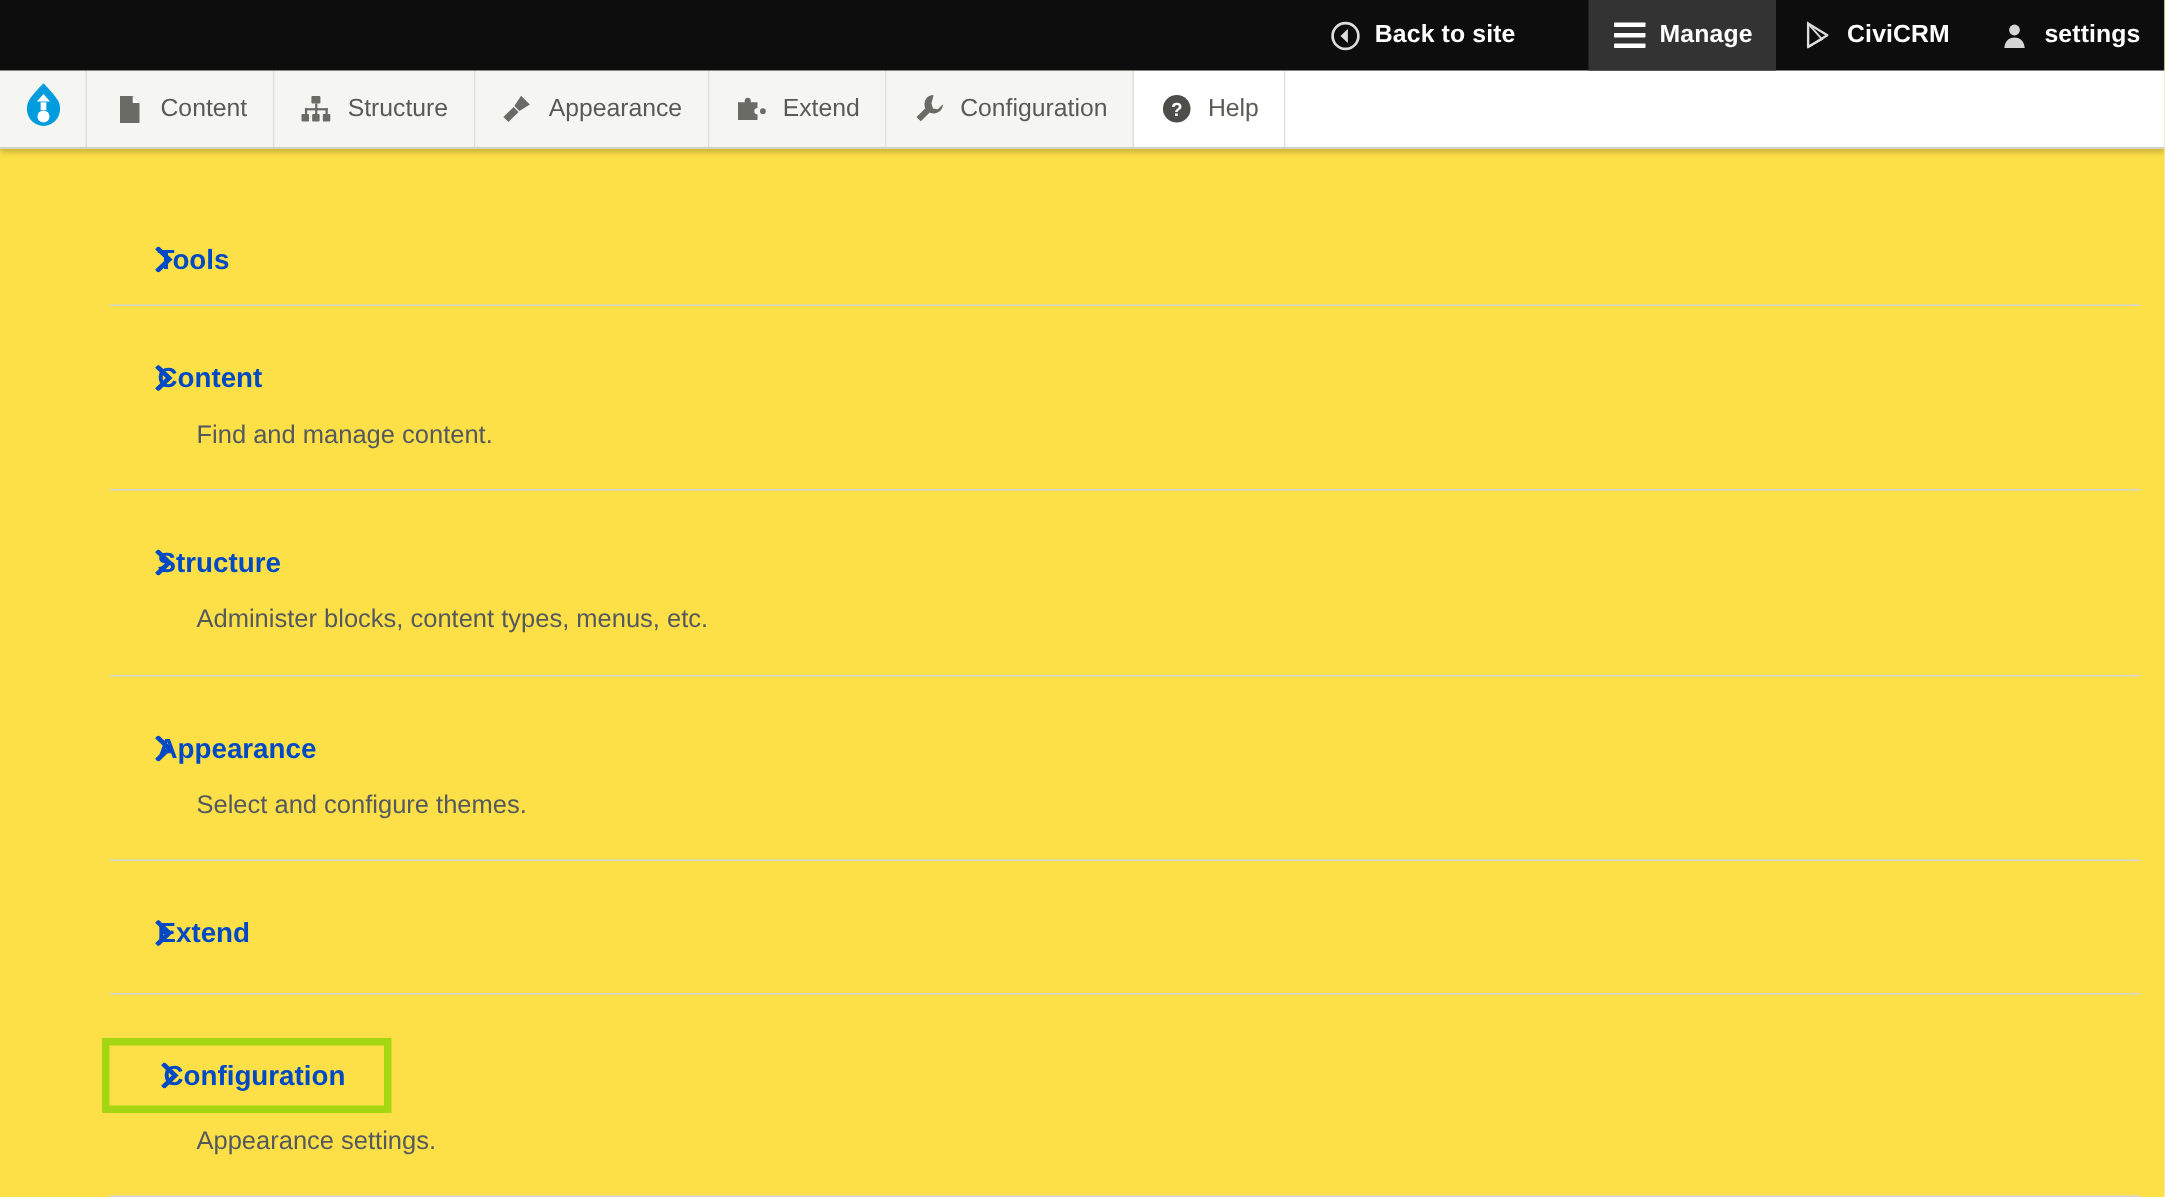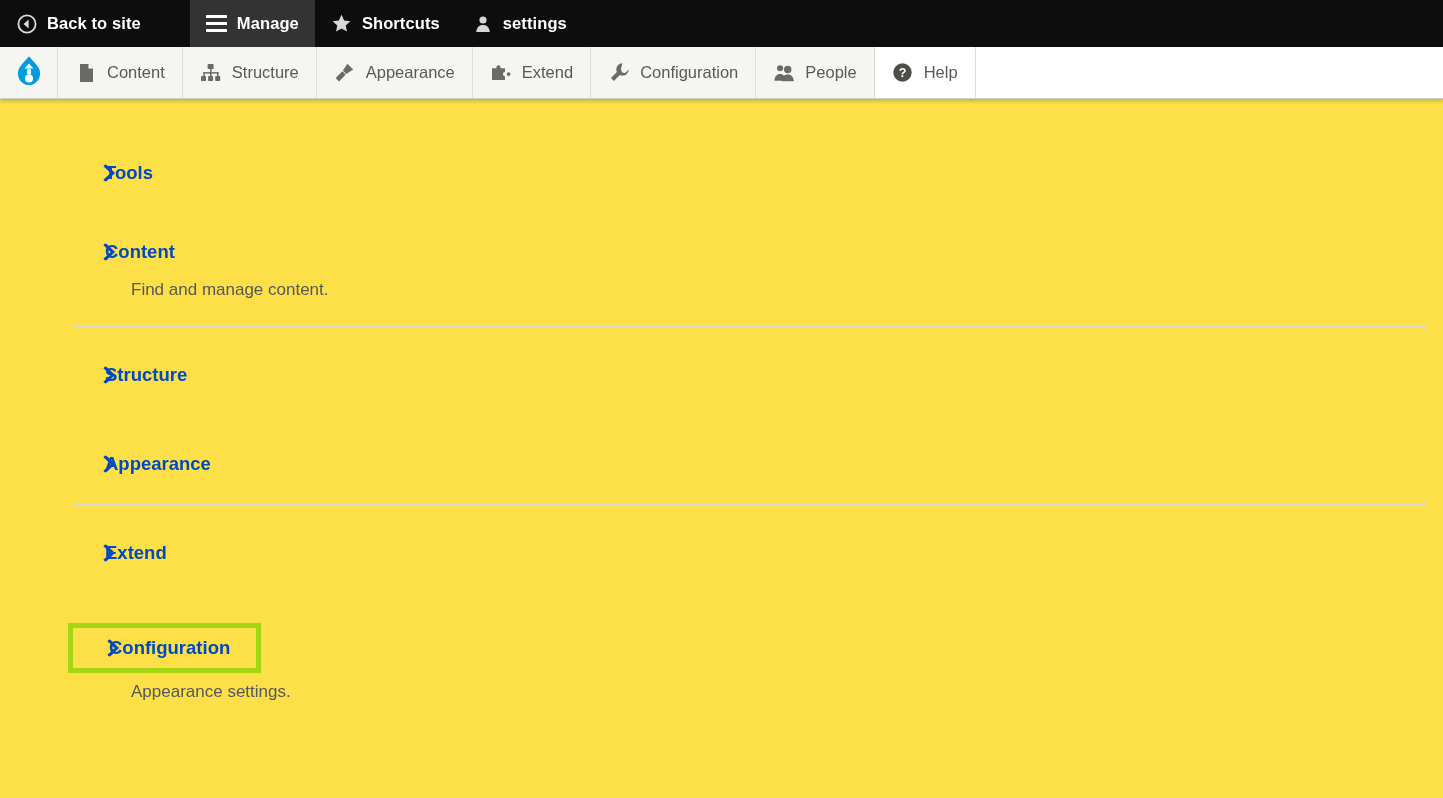--- a/index.html
+++ b/index.html
@@ -17,20 +17,21 @@
   }
 
   
   .admin-bar {
     height: 47px;
     background: #0d0d0d;
     display: flex;
     align-items: stretch;
     position: relative;
     z-index: 30;
+    justify-content: flex-end;
   }
   .admin-tab {
     display: flex;
     align-items: center;
     gap: 9px;
     padding: 0 16px;
     color: #ffffff;
     font-size: 16.5px;
     font-weight: bold;
     letter-spacing: 0.1px;
@@ -204,29 +205,30 @@
     <span class="ico">
       <span class="burger">
           <span></span>
           <span></span>
           <span></span>
         </span>
     </span>
     <span>Manage</span>
   </div>
 
+
   <div class="admin-tab">
     <span class="ico">
       <svg width="21" height="21" viewBox="0 0 20 20">
-        <path d="M10 1.6 L12.5 7.1 L18.4 7.8 L14 11.8 L15.2 17.7 L10 14.7 L4.8 17.7 L6 11.8 L1.6 7.8 L7.5 7.1 Z" fill="#d9d9d9"></path>
-      </svg>
-    </span>
-    <span>Shortcuts</span>
-  </div>
-
+        <path d="M4.2 2.6 L16.4 10 L4.2 17.4 Z" fill="none" stroke="#dcdcdc" stroke-width="1.5" stroke-linejoin="round"></path>
+        <path d="M4.2 2.6 L13.0 12.5 L4.2 17.4 Z" fill="none" stroke="#dcdcdc" stroke-width="1.2"></path>
+      </svg>
+    </span>
+    <span>CiviCRM</span>
+  </div>
 
   <div class="admin-tab">
     <span class="ico">
       <svg width="20" height="20" viewBox="0 0 20 20">
         <circle cx="10" cy="6" r="3.6" fill="#d6d6d6"></circle>
         <path d="M3.2 18 C3.6 12.8 7 11 10 11 C13 11 16.4 12.8 16.8 18 Z" fill="#d6d6d6"></path>
       </svg>
     </span>
     <span>settings</span>
   </div>
@@ -295,31 +297,20 @@
 
   <div class="tray-item">
     <span class="ico">
       <svg width="21" height="21" viewBox="0 0 21 21">
         <path d="M13.4 1.3 A6.1 6.1 0 0 0 7.9 10.1 L2.0 16.0 L4.9 18.9 L10.8 13.0 A6.1 6.1 0 0 0 19.6 7.5 L16.2 10.9 L13.0 10.4 L12.0 7.0 Z" fill="#6b6b66"></path>
       </svg>
     </span>
     <span>Configuration</span>
   </div>
 
-  <div class="tray-item">
-    <span class="ico">
-      <svg width="23" height="20" viewBox="0 0 23 20">
-        <circle cx="7.4" cy="5.0" r="3.2" fill="#6b6b66"></circle>
-        <path d="M1.4 18 C1.8 12.6 4.8 11 7.4 11 C10.0 11 13.0 12.6 13.4 18 Z" fill="#6b6b66"></path>
-        <circle cx="15.4" cy="6.4" r="3.9" fill="#6b6b66"></circle>
-        <path d="M9.0 18.6 C9.4 13.4 12.5 11.6 15.4 11.6 C18.3 11.6 21.4 13.4 21.8 18.6 Z" fill="#6b6b66"></path>
-      </svg>
-    </span>
-    <span>People</span>
-  </div>
 
 
   <div class="tray-item active">
     <span class="ico">
       <svg width="21" height="21" viewBox="0 0 21 21">
         <circle cx="10.5" cy="10.5" r="9.2" fill="#4d4d4a"></circle>
         <text x="10.5" y="15.2" text-anchor="middle" font-family="Liberation Sans, sans-serif" font-size="12.6" font-weight="bold" fill="#ffffff">?</text>
       </svg>
     </span>
     <span>Help</span>
@@ -363,33 +354,35 @@
       <span class="hl-wrap">
         <a class="row-link" href="#">
           <span class="chev">
             <svg width="14" height="17" viewBox="0 0 14 17">
               <path d="M2.6 1.6 L9.8 8.5 L2.6 15.4" fill="none" stroke="#0049c4" stroke-width="3.1" stroke-linecap="square"></path>
             </svg>
           </span>
           <span>Structure</span>
         </a>
       </span>
+      <div class="row-desc">Administer blocks, content types, menus, etc.</div>
     </li>
 
     <li>
       <span class="hl-wrap">
         <a class="row-link" href="#">
           <span class="chev">
             <svg width="14" height="17" viewBox="0 0 14 17">
               <path d="M2.6 1.6 L9.8 8.5 L2.6 15.4" fill="none" stroke="#0049c4" stroke-width="3.1" stroke-linecap="square"></path>
             </svg>
           </span>
           <span>Appearance</span>
         </a>
       </span>
+      <div class="row-desc">Select and configure themes.</div>
     </li>
 
     <li>
       <span class="hl-wrap">
         <a class="row-link" href="#">
           <span class="chev">
             <svg width="14" height="17" viewBox="0 0 14 17">
               <path d="M2.6 1.6 L9.8 8.5 L2.6 15.4" fill="none" stroke="#0049c4" stroke-width="3.1" stroke-linecap="square"></path>
             </svg>
           </span>

